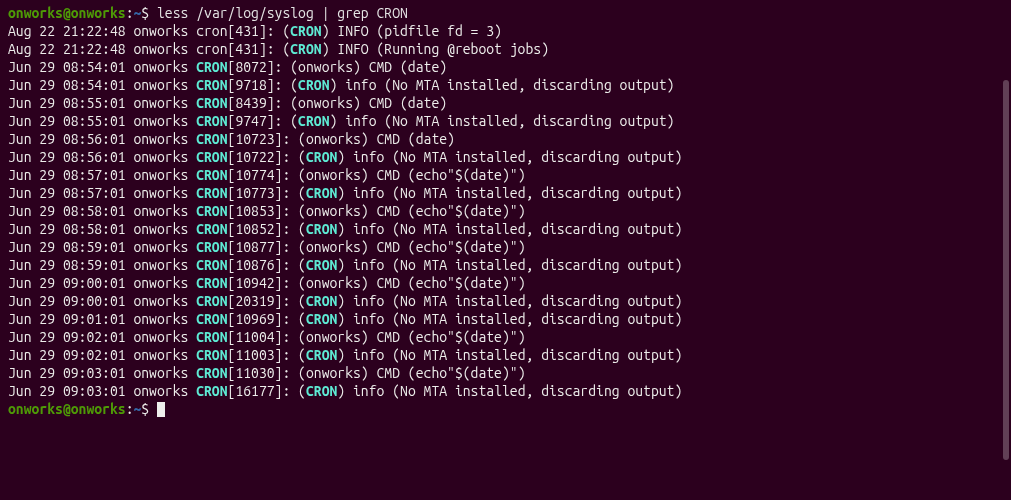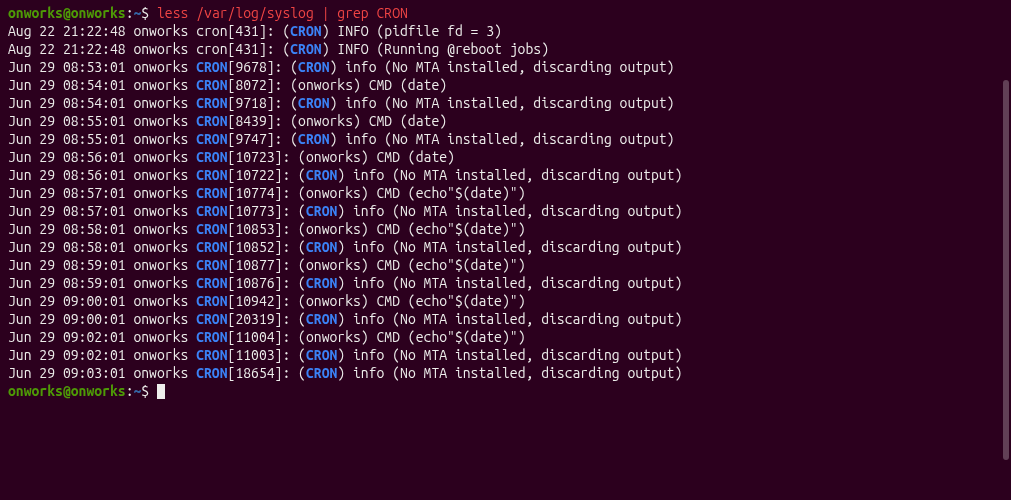--- a/index.html
+++ b/index.html
@@ -34,24 +34,24 @@
       color: #eeeeec;
     }
     .prompt-path {
       color: #3465a4;
       font-weight: bold;
     }
     .prompt-dollar {
       color: #eeeeec;
     }
     .command {
-      color: #ef4444;
+      color: #e5e5e5;
     }
     .hl {
-      color: #3b82f6;
+      color: #5eead4;
       font-weight: bold;
     }
     .cursor {
       display: inline-block;
       width: 8px;
       height: 15px;
       background: #eeeeec;
       vertical-align: text-bottom;
     }
     .scrollbar {
@@ -65,35 +65,36 @@
     }
   </style>
 </head>
 <body>
 
 <div>
   <div class="line"><span class="prompt-user">onworks</span><span class="prompt-user">@</span><span class="prompt-host">onworks</span><span class="prompt-colon">:</span><span class="prompt-path">~</span><span class="prompt-dollar">$</span><span class="command"> </span><span class="command">less /var/log/syslog | grep CRON</span></div>
   <div id="log-lines">
       <div class="line"><span>Aug 22 21:22:48 onworks cron[431]: (</span><span class="hl">CRON</span><span>) INFO (pidfile fd = 3)</span></div>
       <div class="line"><span>Aug 22 21:22:48 onworks cron[431]: (</span><span class="hl">CRON</span><span>) INFO (Running @reboot jobs)</span></div>
-      <div class="line"><span>Jun 29 08:53:01 onworks </span><span class="hl">CRON</span><span>[9678]: (</span><span class="hl">CRON</span><span>) info (No MTA installed, discarding output)</span></div>
       <div class="line"><span>Jun 29 08:54:01 onworks </span><span class="hl">CRON</span><span>[8072]: (onworks) CMD (date)</span></div>
       <div class="line"><span>Jun 29 08:54:01 onworks </span><span class="hl">CRON</span><span>[9718]: (</span><span class="hl">CRON</span><span>) info (No MTA installed, discarding output)</span></div>
       <div class="line"><span>Jun 29 08:55:01 onworks </span><span class="hl">CRON</span><span>[8439]: (onworks) CMD (date)</span></div>
       <div class="line"><span>Jun 29 08:55:01 onworks </span><span class="hl">CRON</span><span>[9747]: (</span><span class="hl">CRON</span><span>) info (No MTA installed, discarding output)</span></div>
       <div class="line"><span>Jun 29 08:56:01 onworks </span><span class="hl">CRON</span><span>[10723]: (onworks) CMD (date)</span></div>
       <div class="line"><span>Jun 29 08:56:01 onworks </span><span class="hl">CRON</span><span>[10722]: (</span><span class="hl">CRON</span><span>) info (No MTA installed, discarding output)</span></div>
       <div class="line"><span>Jun 29 08:57:01 onworks </span><span class="hl">CRON</span><span>[10774]: (onworks) CMD (echo"$(date)")</span></div>
       <div class="line"><span>Jun 29 08:57:01 onworks </span><span class="hl">CRON</span><span>[10773]: (</span><span class="hl">CRON</span><span>) info (No MTA installed, discarding output)</span></div>
       <div class="line"><span>Jun 29 08:58:01 onworks </span><span class="hl">CRON</span><span>[10853]: (onworks) CMD (echo"$(date)")</span></div>
       <div class="line"><span>Jun 29 08:58:01 onworks </span><span class="hl">CRON</span><span>[10852]: (</span><span class="hl">CRON</span><span>) info (No MTA installed, discarding output)</span></div>
       <div class="line"><span>Jun 29 08:59:01 onworks </span><span class="hl">CRON</span><span>[10877]: (onworks) CMD (echo"$(date)")</span></div>
       <div class="line"><span>Jun 29 08:59:01 onworks </span><span class="hl">CRON</span><span>[10876]: (</span><span class="hl">CRON</span><span>) info (No MTA installed, discarding output)</span></div>
       <div class="line"><span>Jun 29 09:00:01 onworks </span><span class="hl">CRON</span><span>[10942]: (onworks) CMD (echo"$(date)")</span></div>
       <div class="line"><span>Jun 29 09:00:01 onworks </span><span class="hl">CRON</span><span>[20319]: (</span><span class="hl">CRON</span><span>) info (No MTA installed, discarding output)</span></div>
+      <div class="line"><span>Jun 29 09:01:01 onworks </span><span class="hl">CRON</span><span>[10969]: (</span><span class="hl">CRON</span><span>) info (No MTA installed, discarding output)</span></div>
       <div class="line"><span>Jun 29 09:02:01 onworks </span><span class="hl">CRON</span><span>[11004]: (onworks) CMD (echo"$(date)")</span></div>
       <div class="line"><span>Jun 29 09:02:01 onworks </span><span class="hl">CRON</span><span>[11003]: (</span><span class="hl">CRON</span><span>) info (No MTA installed, discarding output)</span></div>
-      <div class="line"><span>Jun 29 09:03:01 onworks </span><span class="hl">CRON</span><span>[18654]: (</span><span class="hl">CRON</span><span>) info (No MTA installed, discarding output)</span></div>
+      <div class="line"><span>Jun 29 09:03:01 onworks </span><span class="hl">CRON</span><span>[11030]: (onworks) CMD (echo"$(date)")</span></div>
+      <div class="line"><span>Jun 29 09:03:01 onworks </span><span class="hl">CRON</span><span>[16177]: (</span><span class="hl">CRON</span><span>) info (No MTA installed, discarding output)</span></div>
     </div>
   <div class="line"><span class="prompt-user">onworks</span><span class="prompt-user">@</span><span class="prompt-host">onworks</span><span class="prompt-colon">:</span><span class="prompt-path">~</span><span class="prompt-dollar">$</span><span> </span><span class="cursor"></span></div>
 </div>
 
 <div class="scrollbar"></div>
 
 </body></html>

